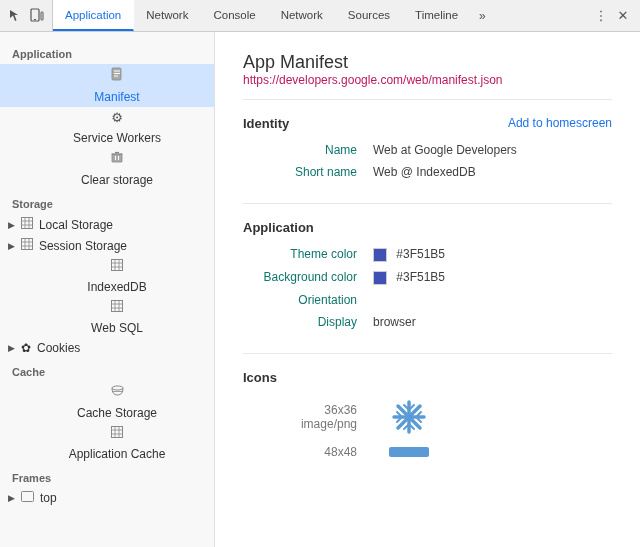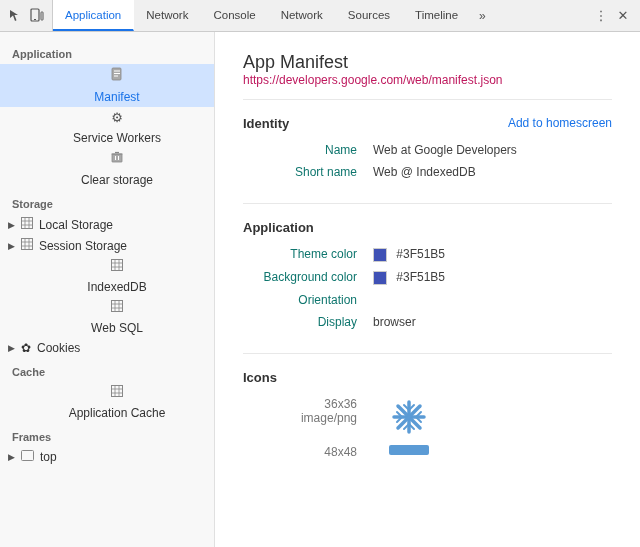--- a/index.html
+++ b/index.html
@@ -56,21 +56,21 @@
 
     .property-row { display: flex; align-items: center; margin-bottom: 8px; }
     .property-label { width: 130px; text-align: right; color: #0f766e; font-size: 12px; flex-shrink: 0; padding-right: 16px; }
     .property-value { color: #404040; font-size: 12px; }
 
     .color-swatch { display: inline-block; width: 14px; height: 14px; border: 1px solid #ccc; vertical-align: middle; margin-right: 6px; }
 
     .divider { border: none; border-top: 1px solid #e8e8e8; margin: 0 0 16px 0; }
 
     .icons-section { }
-    .icon-row { display: flex; align-items: flex-start; margin-bottom: 8px; gap: 16px; }
+    .icon-row { display: flex; align-items: center; margin-bottom: 8px; gap: 16px; }
     .icon-label-col { width: 130px; text-align: right; color: #777; font-size: 12px; padding-right: 16px; }
     .icon-image-col { display: flex; align-items: center; }
     .icon-placeholder { width: 40px; height: 40px; display: flex; align-items: center; justify-content: center; }
   </style>
 </head>
 <body>
 
 <div class="toolbar">
   <div class="toolbar-icons">
     <div class="toolbar-icon">
@@ -199,20 +199,30 @@
       </span>
       <span>Web SQL</span>
     </div>
     <div class="sidebar-expander">
       <span class="arrow">▶</span>
       <span class="item-icon">✿</span>
       <span>Cookies</span>
     </div>
 
     <div class="sidebar-section-label">Cache</div>
+    <div class="sidebar-item sub">
+      <span class="item-icon">
+        <svg width="13" height="12" viewBox="0 0 13 12">
+            <ellipse cx="6.5" cy="3" rx="5.5" ry="2" fill="none" stroke="#888" stroke-width="1"></ellipse>
+            <path d="M1 3 Q1 10 6.5 10 Q12 10 12 3" fill="none" stroke="#888" stroke-width="1"></path>
+            <line x1="1" y1="6.5" x2="12" y2="6.5" stroke="#888" stroke-width="0.8"></line>
+          </svg>
+      </span>
+      <span>Cache Storage</span>
+    </div>
     <div class="sidebar-item sub">
       <span class="item-icon">
         <svg width="12" height="12" viewBox="0 0 12 12">
             <rect x="0.5" y="0.5" width="11" height="11" fill="none" stroke="#888" stroke-width="1"></rect>
             <line x1="4" y1="0.5" x2="4" y2="11.5" stroke="#888" stroke-width="0.8"></line>
             <line x1="8" y1="0.5" x2="8" y2="11.5" stroke="#888" stroke-width="0.8"></line>
             <line x1="0.5" y1="4" x2="11.5" y2="4" stroke="#888" stroke-width="0.8"></line>
             <line x1="0.5" y1="8" x2="11.5" y2="8" stroke="#888" stroke-width="0.8"></line>
           </svg>
       </span>

